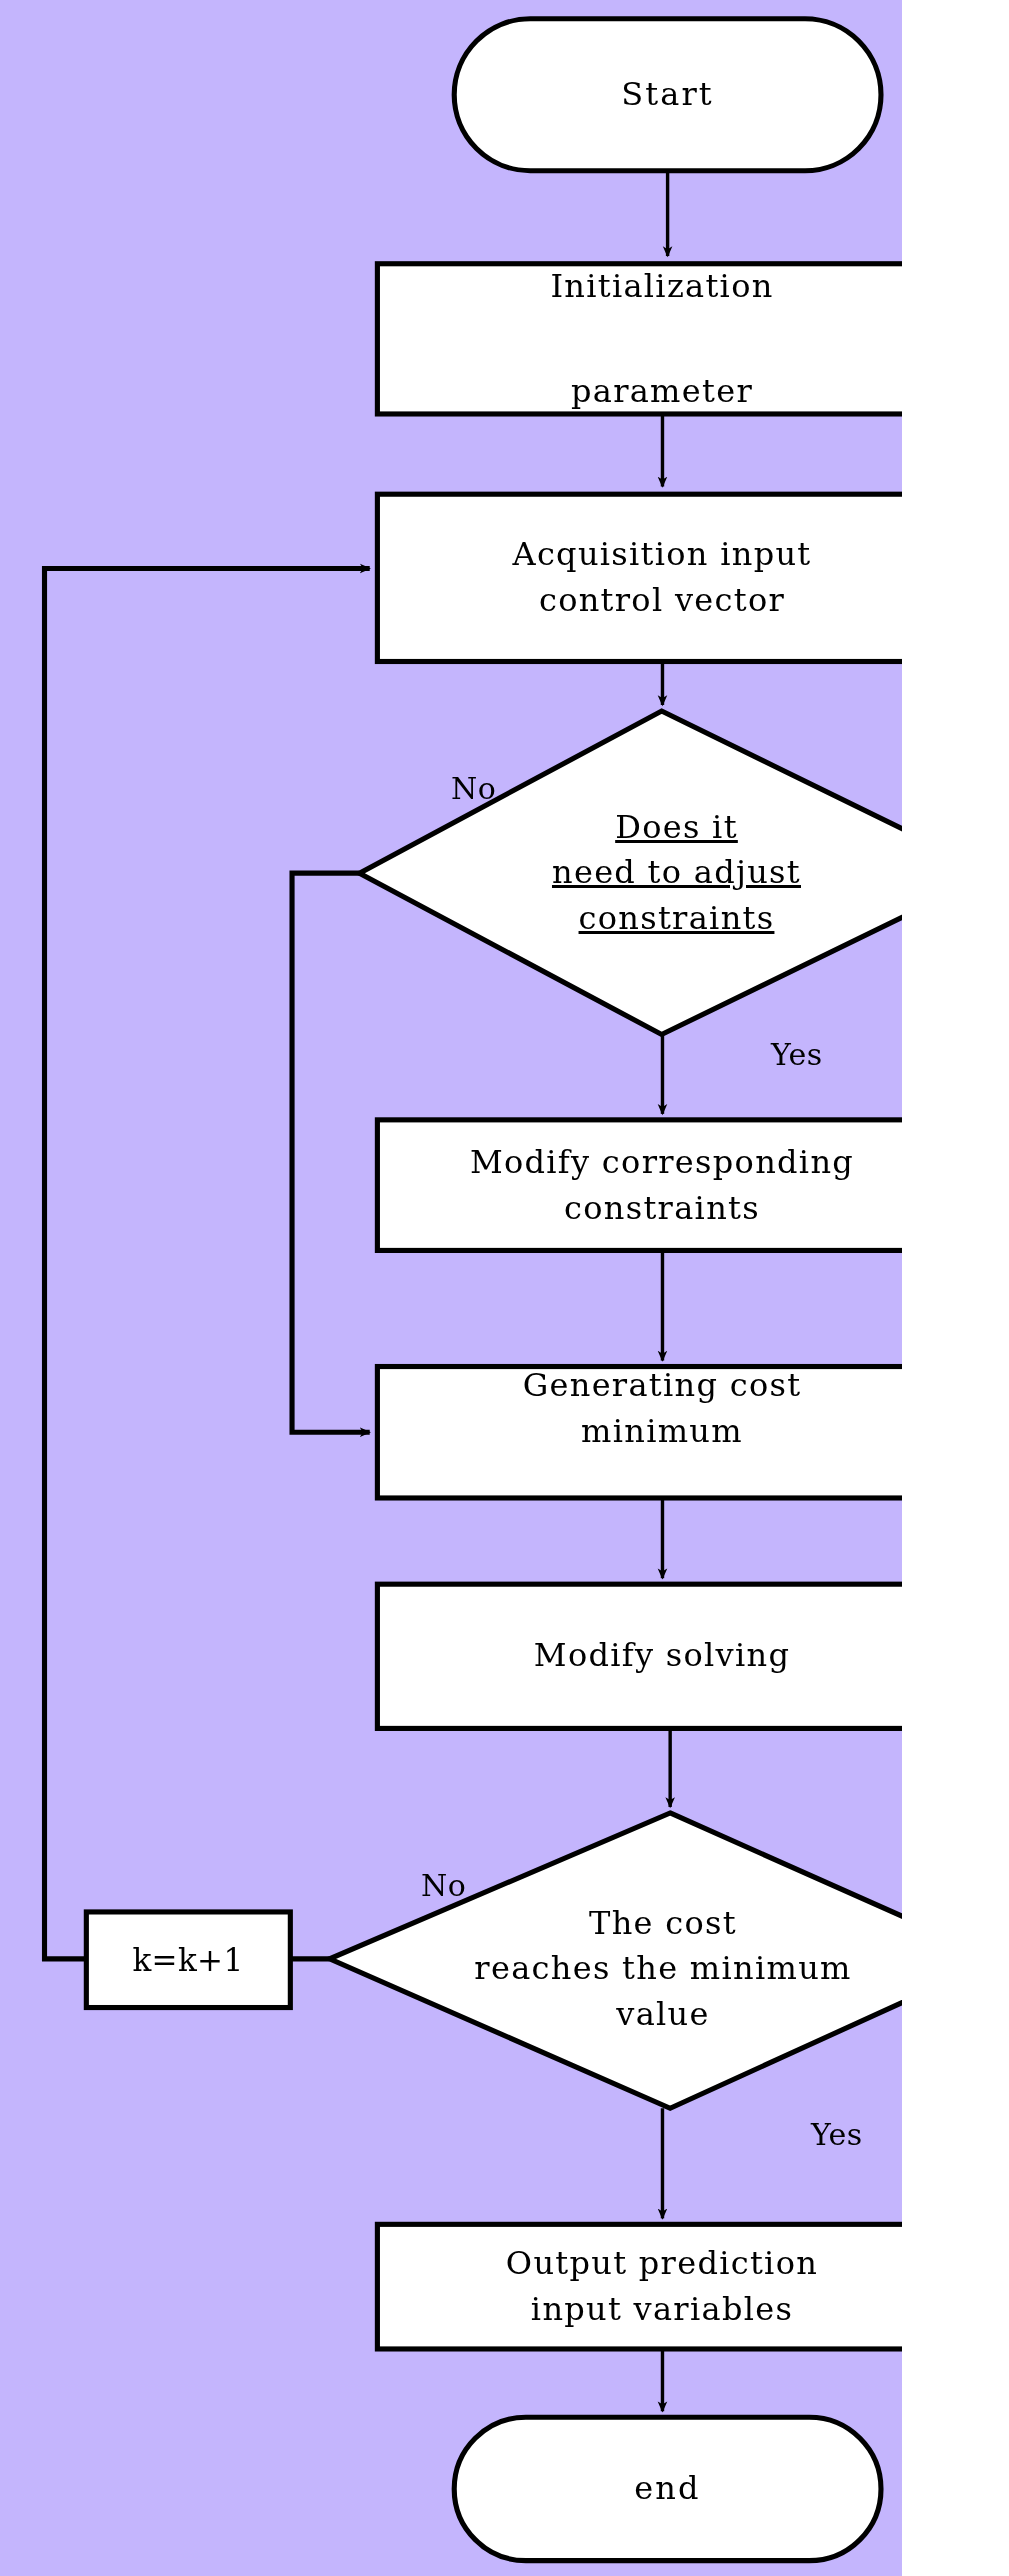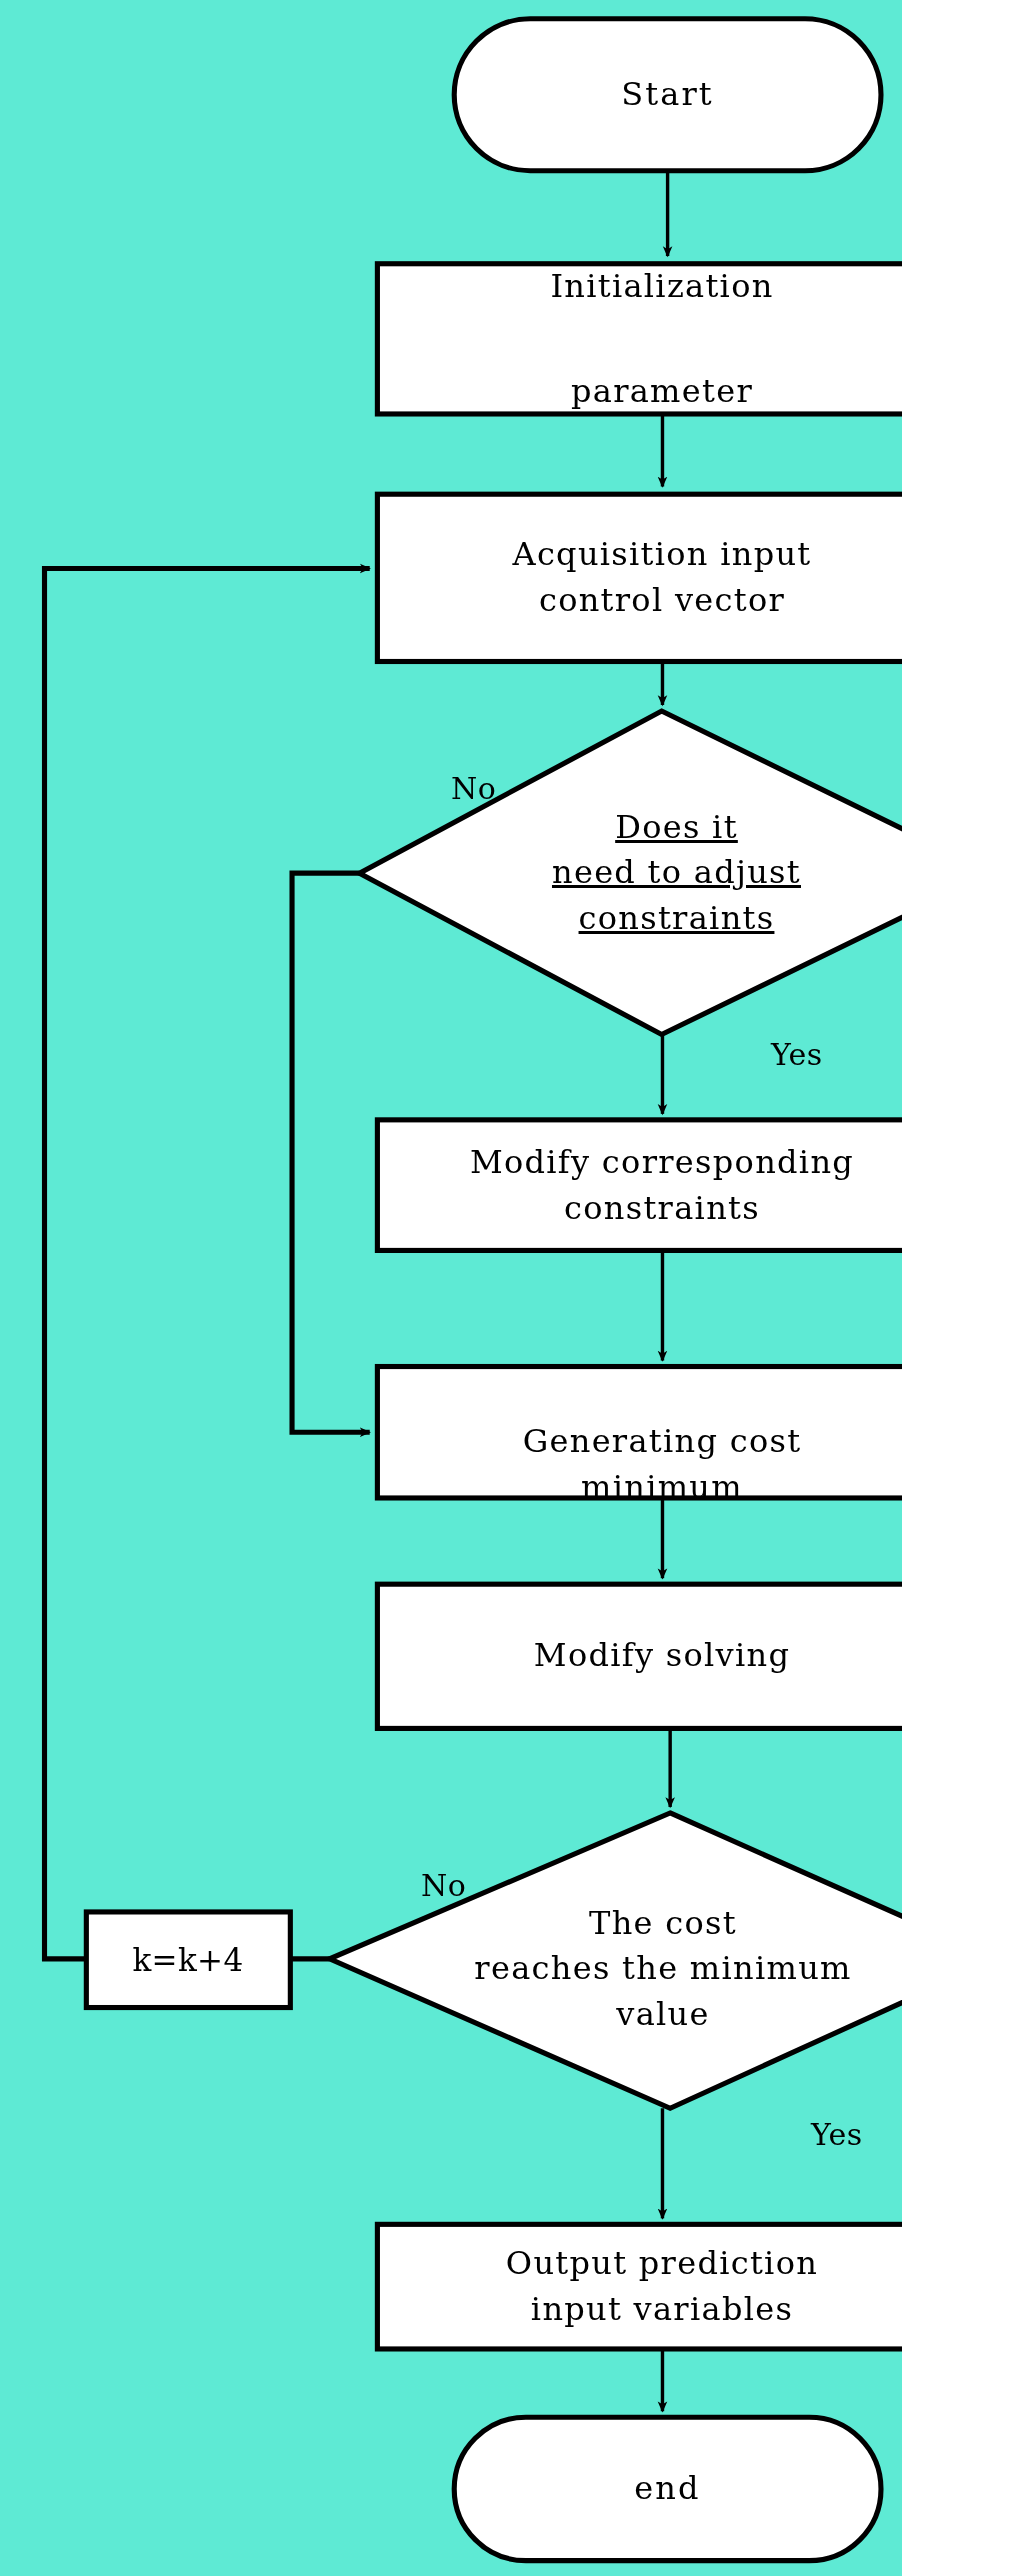--- a/index.html
+++ b/index.html
@@ -7,21 +7,21 @@
     padding: 0;
     background: #ffffff;
   }
   body {
     font-family: "DejaVu Serif", serif;
   }
   #flowchart-root {
     position: relative;
     width: 902px;
     height: 2576px;
-    background: #5eead4;
+    background: #c4b5fd;
     overflow: hidden;
   }
   #flow-svg {
     position: absolute;
     left: 0;
     top: 0;
     width: 1010px;
     height: 2576px;
   }
   .node-label {
@@ -130,37 +130,37 @@
     <span class="lrow">Does it</span>
     <span class="lrow">need to adjust</span>
     <span class="lrow">constraints</span>
   </div>
 
   <div class="node-label lbl-process" style="left:377px; top:1120px; width:570px; height:131px;">
     <span class="lrow">Modify corresponding</span>
     <span class="lrow">constraints</span>
   </div>
 
-  <div class="node-label lbl-process" style="left:377px; top:1379px; width:570px; height:131px;justify-content:flex-end;">
+  <div class="node-label lbl-process" style="left:377px; top:1343px; width:570px; height:131px;">
     <span class="lrow">Generating cost</span>
     <span class="lrow">minimum</span>
   </div>
 
   <div class="node-label lbl-process" style="left:377px; top:1584px; width:570px; height:144px;">
     <span class="lrow">Modify solving</span>
   </div>
 
   <div class="node-label lbl-decision" style="left:329px; top:1856px; width:668px; height:226px;">
     <span class="lrow">The cost</span>
     <span class="lrow">reaches the minimum</span>
     <span class="lrow">value</span>
   </div>
 
   <div class="node-label lbl-small" style="left:86px; top:1912px; width:204px; height:96px;">
-    <span class="lrow">k=k+4</span>
+    <span class="lrow">k=k+1</span>
   </div>
 
   <div class="node-label lbl-process" style="left:377px; top:2224px; width:570px; height:125px;">
     <span class="lrow">Output prediction</span>
     <span class="lrow">input variables</span>
   </div>
 
   <div class="node-label lbl-terminal" style="left:454px; top:2417px; width:427px; height:143px;">
     <span class="lrow">end</span>
   </div>

